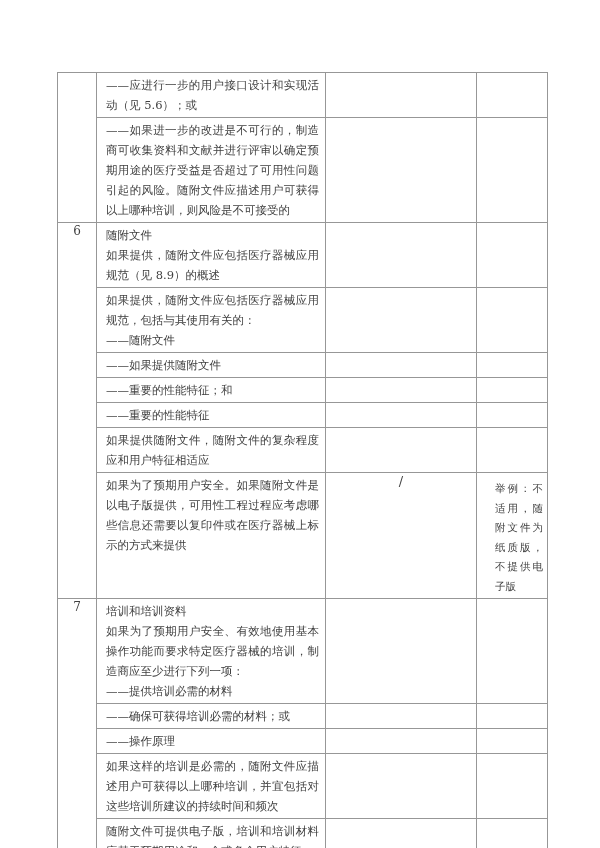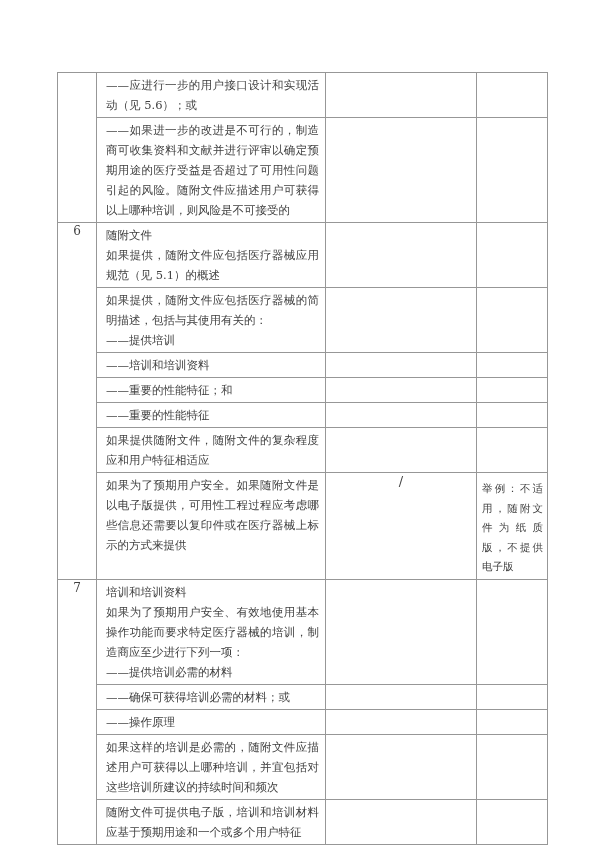--- a/index.html
+++ b/index.html
@@ -35,21 +35,21 @@
     padding:2px 6px 2px 9px;
     font-size:11.5px;line-height:20px;
     text-align:justify;
   }
   td.text p{margin:0;}
   td.c3{
     text-align:center;vertical-align:middle;
     color:var(--slash);font-size:13px;
   }
   td.c4{
-    padding:6px 4px 2px 5px;
+    padding:6px 4px 2px 18px;
     font-size:10.5px;line-height:19.5px;
     color:var(--red);
     text-align:justify;
   }
 </style>
 </head>
 <body>
 
 <div class="page">
   <table class="grid">
@@ -72,36 +72,36 @@
           <td class="text">
             <p>——如果进一步的改进是不可行的，制造商可收集资料和文献并进行评审以确定预期用途的医疗受益是否超过了可用性问题引起的风险。随附文件应描述用户可获得以上哪种培训，则风险是不可接受的</p>
           </td>
           <td class="c3"></td>
           <td class="c4"></td>
         </tr>
         <tr>
           <td class="num" rowspan="7">6</td>
           <td class="text">
             <p>随附文件</p>
-            <p>如果提供，随附文件应包括医疗器械应用规范（见 5.1）的概述</p>
+            <p>如果提供，随附文件应包括医疗器械应用规范（见 8.9）的概述</p>
           </td>
           <td class="c3"></td>
           <td class="c4"></td>
         </tr>
         <tr>
           <td class="text">
-            <p>如果提供，随附文件应包括医疗器械的简明描述，包括与其使用有关的：</p>
-            <p>——提供培训</p>
+            <p>如果提供，随附文件应包括医疗器械应用规范，包括与其使用有关的：</p>
+            <p>——随附文件</p>
           </td>
           <td class="c3"></td>
           <td class="c4"></td>
         </tr>
         <tr>
           <td class="text">
-            <p>——培训和培训资料</p>
+            <p>——如果提供随附文件</p>
           </td>
           <td class="c3"></td>
           <td class="c4"></td>
         </tr>
         <tr>
           <td class="text">
             <p>——重要的性能特征；和</p>
           </td>
           <td class="c3"></td>
           <td class="c4"></td>

